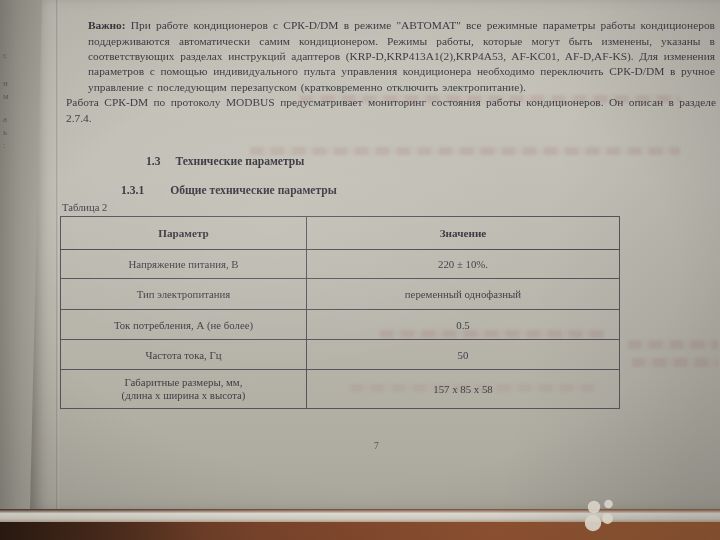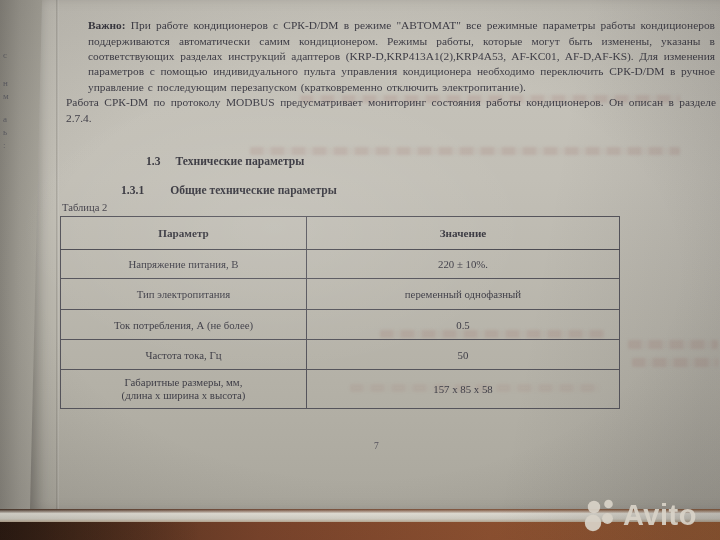--- a/index.html
+++ b/index.html
@@ -156,16 +156,15 @@
 
   <div class="vignette"></div>
 
   <div class="watermark">
     <svg width="34" height="38" viewBox="0 0 34 38">
       <circle cx="10" cy="11" r="6.2" fill="#d9d3c8"></circle>
       <circle cx="24.5" cy="8" r="4.3" fill="#d9d3c8"></circle>
       <circle cx="9" cy="27" r="8.2" fill="#d9d3c8"></circle>
       <circle cx="23.5" cy="22.5" r="5.4" fill="#d9d3c8"></circle>
     </svg>
-    <span class="wm-text">Avito</span>
   </div>
 
 </div>
 
 </body></html>

